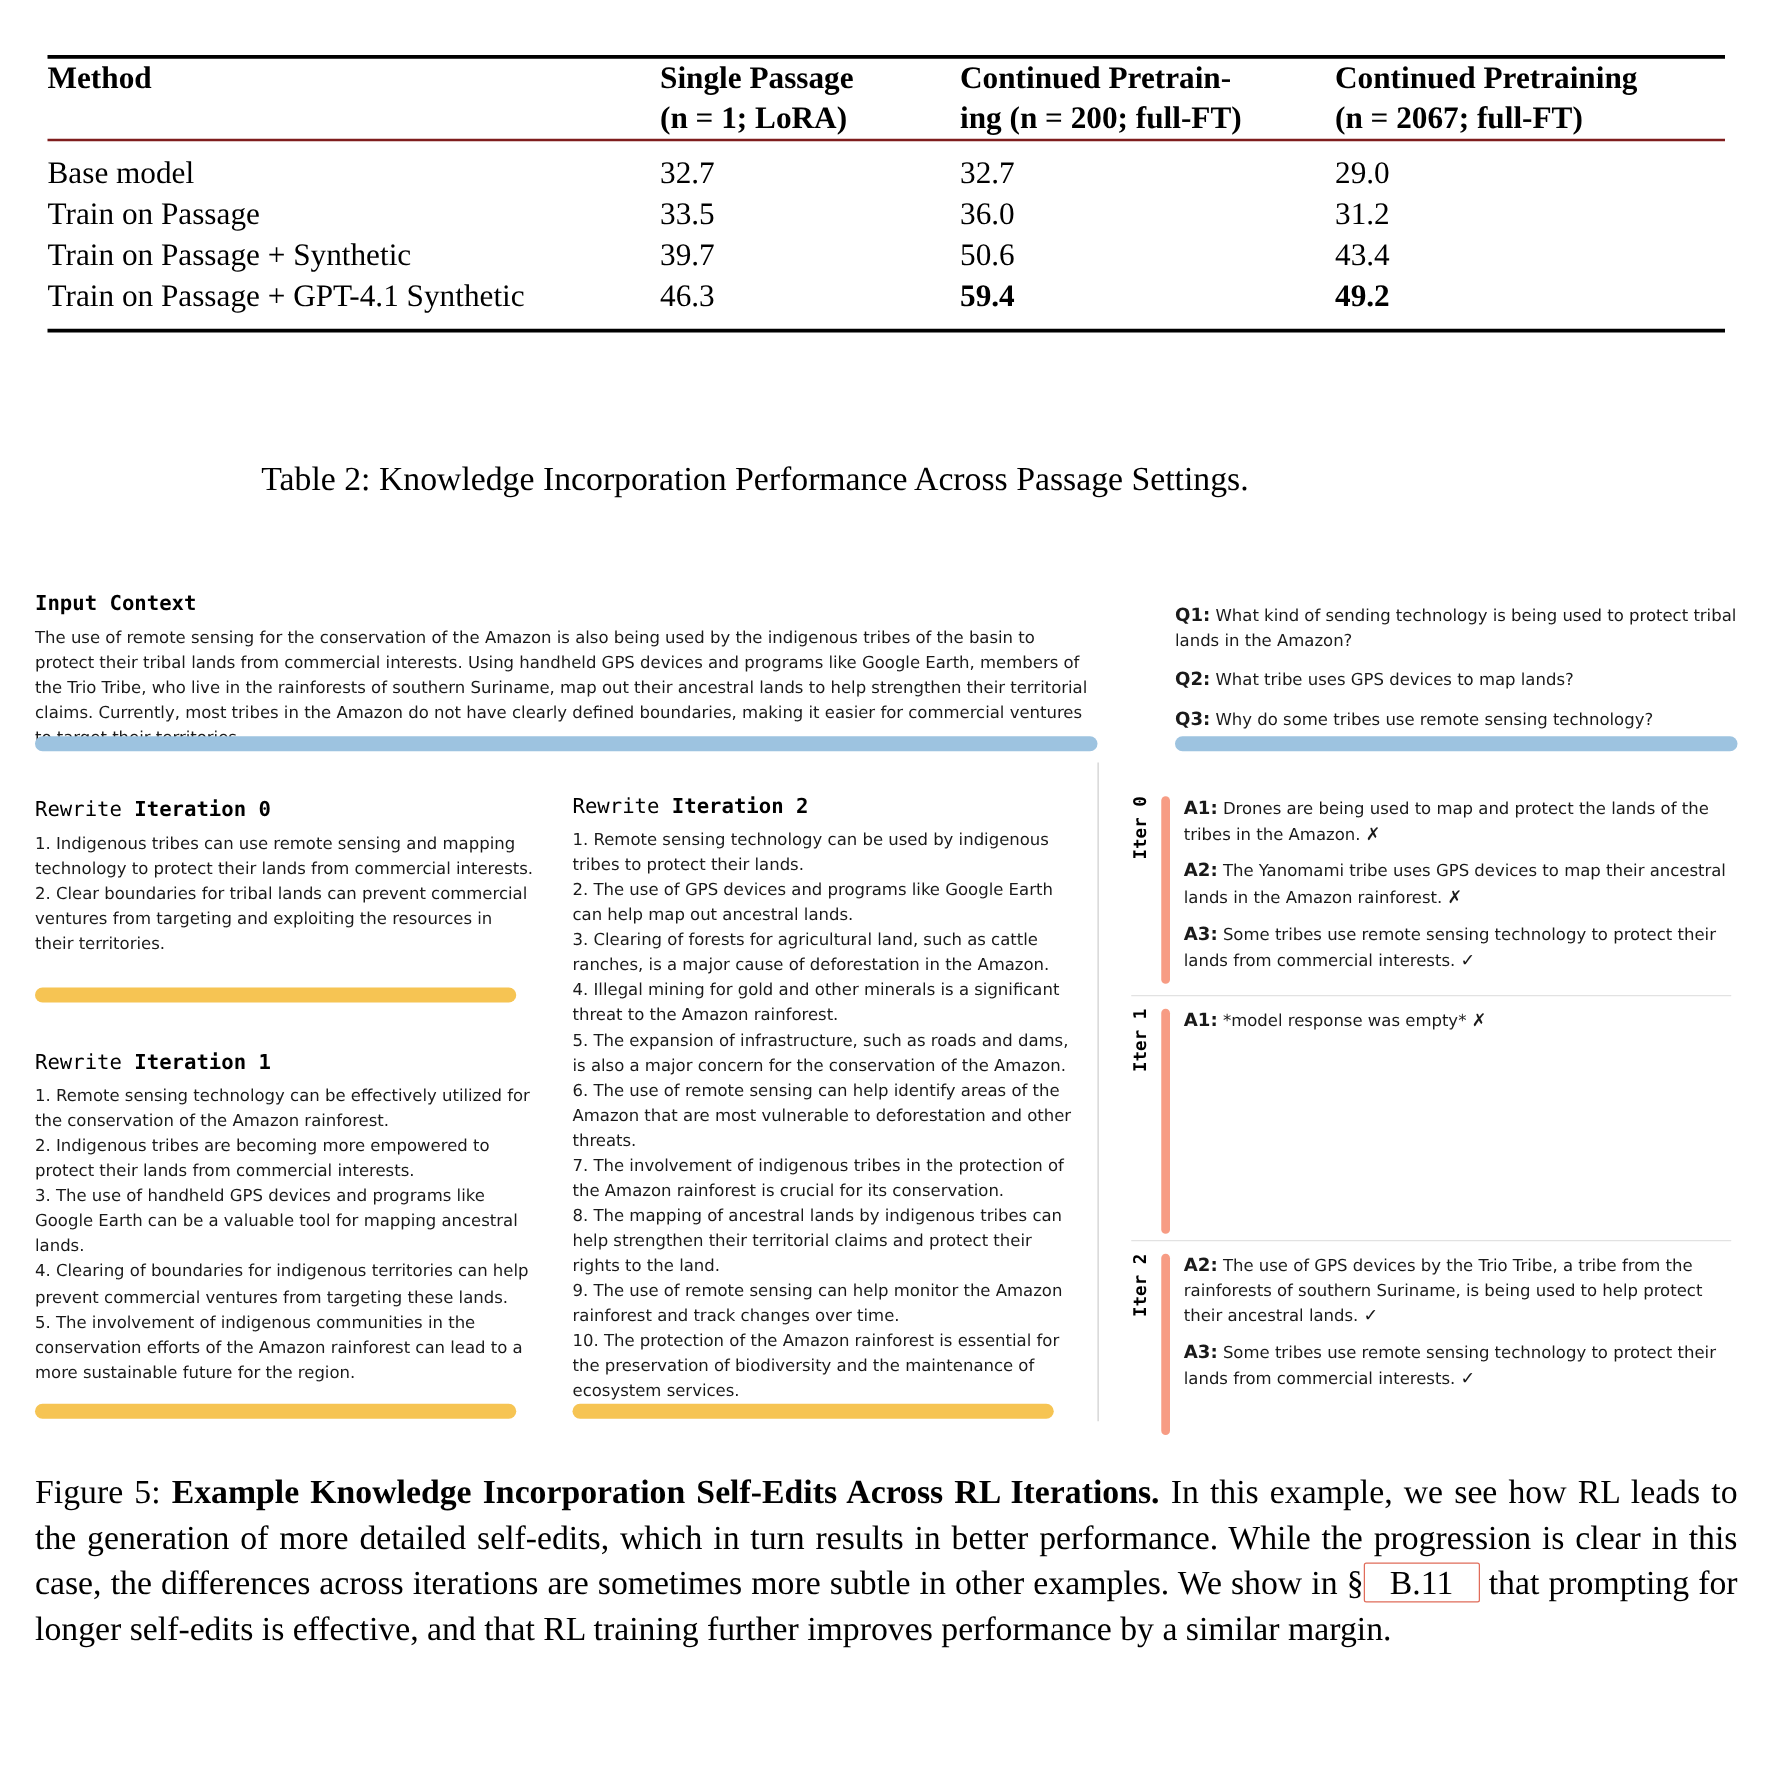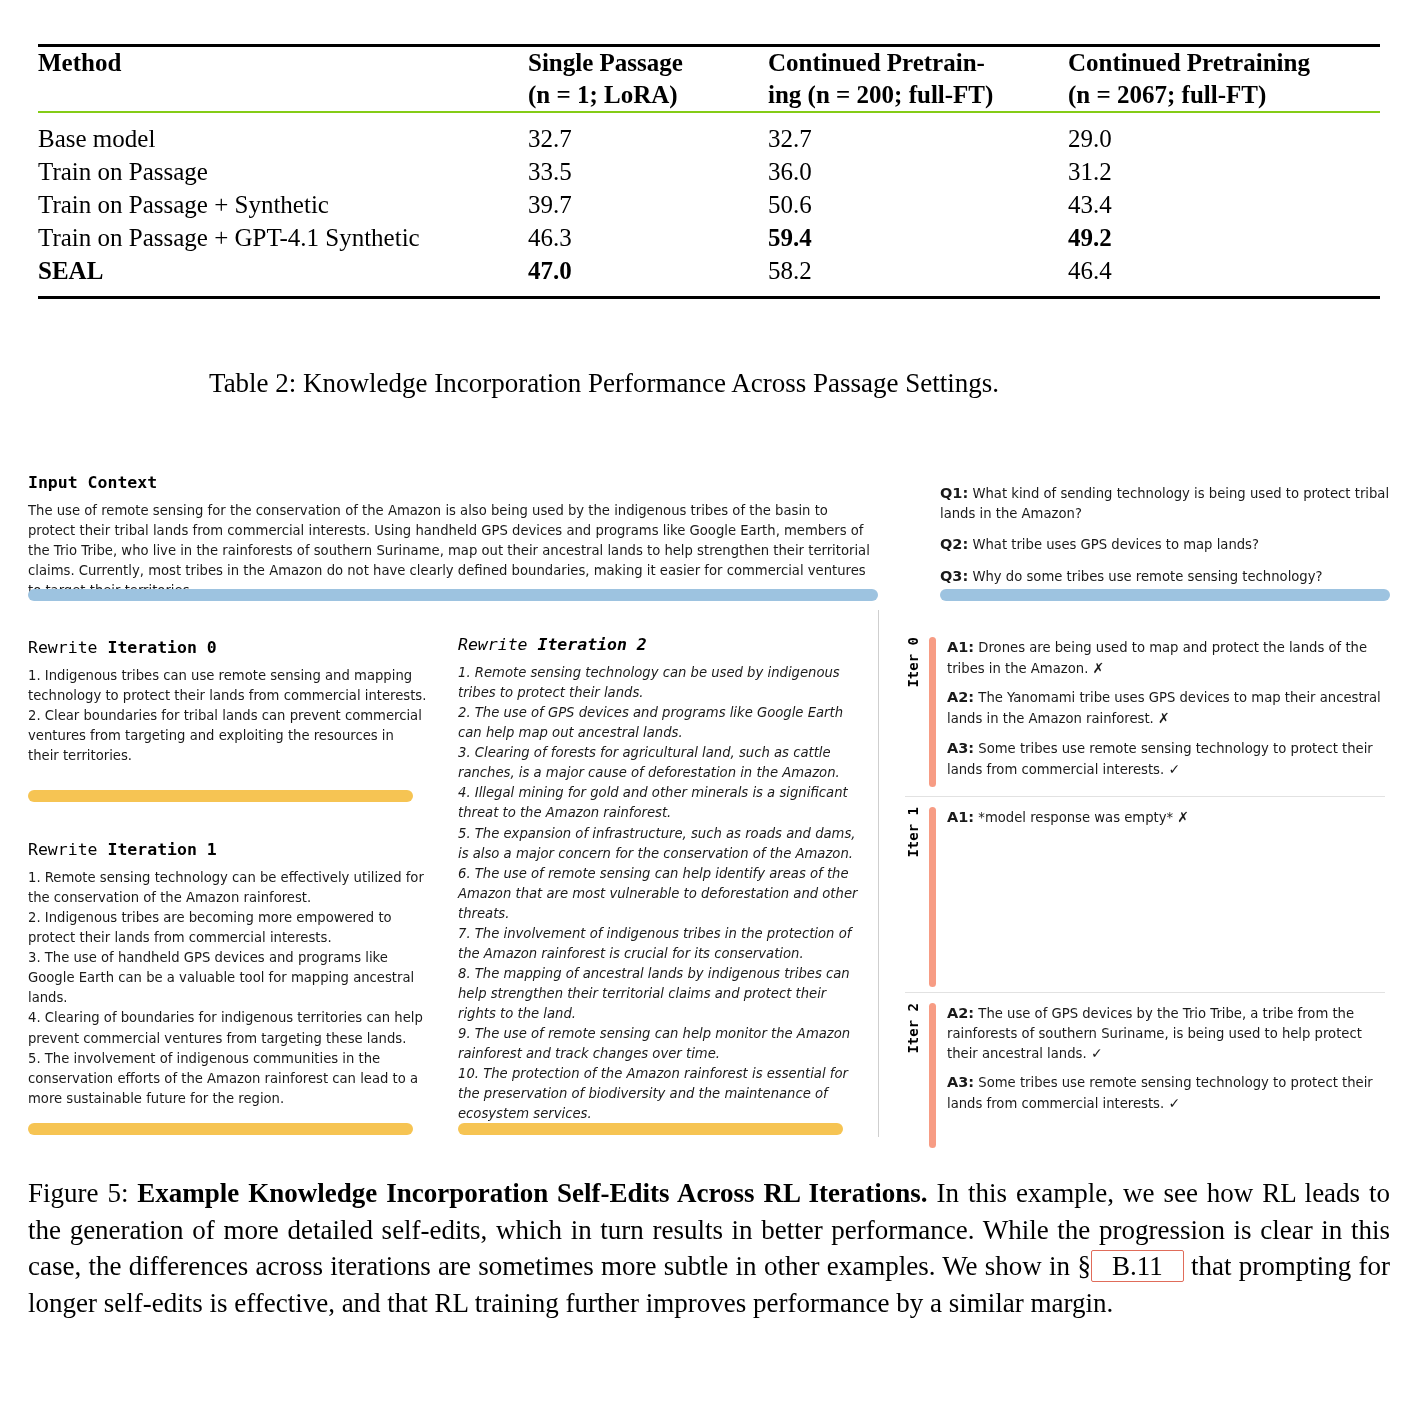--- a/index.html
+++ b/index.html
@@ -34,21 +34,21 @@
     width: 100%;
     font-family: "Liberation Serif", serif;
   }
   table.perf th, table.perf td {
     text-align: left;
     font-size: 25px;
     padding: 0;
     vertical-align: top;
   }
   .rule-top { border-top: 3px solid #000; }
-  .rule-mid { border-top: 2px solid #84cc16; }
+  .rule-mid { border-top: 2px solid #7f1d1d; }
   .rule-bot { border-bottom: 3px solid #000; }
   thead th {
     font-weight: bold;
     line-height: 1.28;
     padding-top: 9px;
     padding-bottom: 10px;
   }
   tbody td {
     line-height: 1.32;
     padding-top: 3px;
@@ -129,21 +129,21 @@
   .bar-blue-right {
     position: absolute;
     left: 60px; top: 134px; width: 450px;
   }
 
   .rewrite-0 { position: absolute; left: 0; top: 183px; width: 400px; }
   .bar-y-0 { position: absolute; left: 0; top: 335px; width: 385px; }
   .rewrite-1 { position: absolute; left: 0; top: 385px; width: 400px; }
   .bar-y-1 { position: absolute; left: 0; top: 668px; width: 385px; }
 
-  .rewrite-2 { position: absolute; left: 0; top: 180px; width: 400px; font-style: italic; }
+  .rewrite-2 { position: absolute; left: 0; top: 180px; width: 400px; }
   .bar-y-2 { position: absolute; left: 0; top: 668px; width: 385px; }
 
   .q-list { position: absolute; left: 60px; top: 28px; width: 450px; }
   .q-item {
     font-family: "DejaVu Sans", sans-serif;
     font-size: 13.2px;
     line-height: 1.45;
     margin-bottom: 11px;
     color: #1a1a1a;
   }
@@ -254,26 +254,20 @@
           <td>39.7</td>
           <td>50.6</td>
           <td>43.4</td>
         </tr>
         <tr>
           <td>Train on Passage + GPT-4.1 Synthetic</td>
           <td>46.3</td>
           <td class="bold">59.4</td>
           <td class="bold">49.2</td>
         </tr>
-        <tr>
-          <td class="bold">SEAL</td>
-          <td class="bold">47.0</td>
-          <td>58.2</td>
-          <td>46.4</td>
-        </tr>
       </tbody>
     </table>
   </div>
 
   <div class="table-caption">Table 2: Knowledge Incorporation Performance Across Passage Settings.</div>
 
   <div class="figure">
 
     <div class="divider-v"></div>
 

